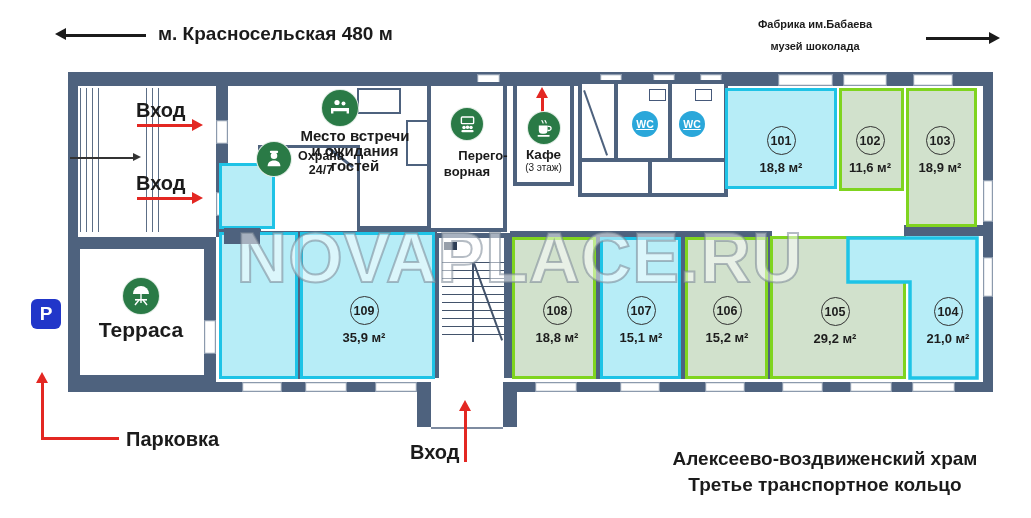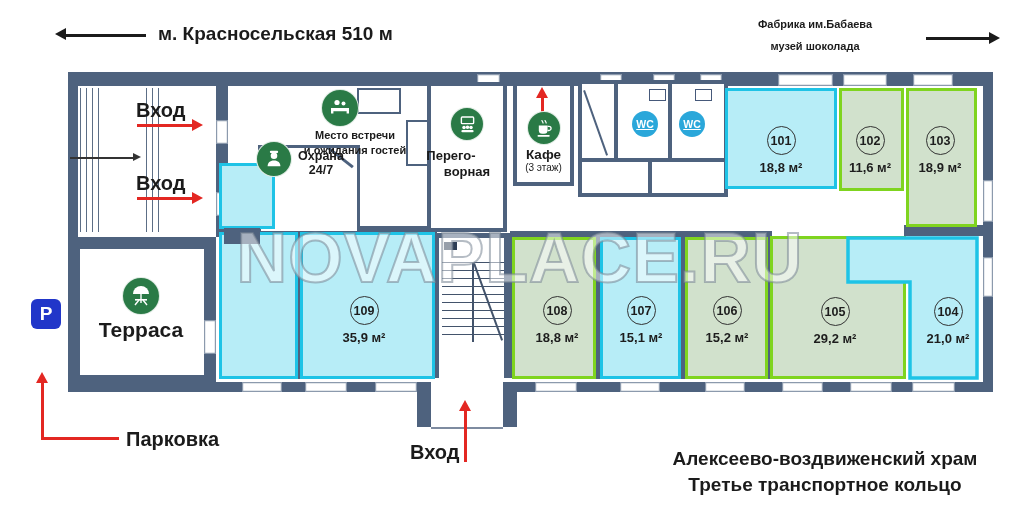--- a/index.html
+++ b/index.html
@@ -78,21 +78,21 @@
   #p-sign{left:31px;top:299px;width:30px;height:30px;background:var(--parking-blue);border-radius:6px;color:#fff;
      font-weight:bold;font-size:19px;display:flex;align-items:center;justify-content:center;z-index:25;position:absolute;}
 </style>
 </head>
 <body>
 
 <div id="page">
 
   <div class="line" style="left:66px;top:34px;width:80px;height:2.5px"></div>
   <div class="tri l-ink" style="left:55px;top:28px"></div>
-  <div class="b" style="left:158px;top:23px;font-size:19px">м. Красносельская 510 м</div>
+  <div class="b" style="left:158px;top:23px;font-size:19px">м. Красносельская 480 м</div>
   <div class="b ctr" style="left:715px;top:13px;width:200px;font-size:11px;line-height:22px">
     <span>Фабрика им.Бабаева</span><br>
     <span>музей шоколада</span>
   </div>
   <div class="line" style="left:926px;top:37px;width:64px;height:2.5px"></div>
   <div class="tri r-ink" style="left:989px;top:32px"></div>
 
   <div class="abs" id="building-wall"></div>
   <div class="abs" id="interior"></div>
 
@@ -136,21 +136,21 @@
 
   <div class="whitebox" id="sofa1"></div>
   <div class="whitebox" id="sofa2"></div>
   <div class="gicon" style="left:321px;top:89px;width:38px;height:38px">
     <svg width="24" height="24" viewBox="0 0 24 24">
       <circle cx="9" cy="6.5" r="2.6" fill="#fff"></circle>
       <circle cx="15.5" cy="7.5" r="2" fill="#fff"></circle>
       <path d="M3 12 h18 v5.5 h-2.4 v-2.2 H5.4 v2.2 H3 z" fill="#fff"></path>
     </svg>
   </div>
-  <div class="b ctr" style="left:288px;top:128px;width:134px;font-size:11px;line-height:15px">
+  <div class="b ctr" style="left:288px;top:128px;width:134px;font-size:15px;line-height:15px">
     <span>Место встречи</span><br>
     <span>и ожидания гостей</span>
   </div>
 
   <div class="whitebox" id="security-room"></div>
   <div class="abs" id="security-diag"></div>
   <div class="gicon" style="left:256px;top:141px;width:36px;height:36px">
     <svg width="22" height="22" viewBox="0 0 24 24">
       <rect x="7.5" y="3" width="9" height="2.4" rx="1" fill="#fff"></rect>
       <circle cx="12" cy="8.5" r="3.6" fill="#fff"></circle>
@@ -163,21 +163,21 @@
   <div class="whitebox" id="pereg-room"></div>
   <div class="gicon" style="left:450px;top:107px;width:34px;height:34px">
     <svg width="21" height="21" viewBox="0 0 24 24">
       <rect x="5" y="3.5" width="14" height="7.5" rx="1" fill="none" stroke="#fff" stroke-width="1.6"></rect>
       <circle cx="8" cy="15.5" r="2" fill="#fff"></circle>
         <circle cx="12" cy="15" r="2" fill="#fff"></circle>
         <circle cx="16" cy="15.5" r="2" fill="#fff"></circle>
       <rect x="5" y="18.3" width="14" height="2.6" rx="1.3" fill="#fff"></rect>
     </svg>
   </div>
-  <div class="b ctr" style="left:413px;top:148px;width:76px;font-size:13px">Перего-</div>
+  <div class="b ctr" style="left:445px;top:148px;width:76px;font-size:13px">Перего-</div>
   <div class="b ctr" style="left:429px;top:164px;width:76px;font-size:13px">ворная</div>
 
   <div class="whitebox" id="cafe-room"></div>
   <div class="rline" style="left:541px;top:96px;width:3px;height:22px"></div>
   <div class="tri u-red" style="left:536px;top:87px"></div>
   <div class="gicon" style="left:527px;top:111px;width:34px;height:34px">
     <svg width="21" height="21" viewBox="0 0 24 24">
       <path d="M5.5 8.5 h10 v5.5 a4 4 0 0 1 -4 4 h-2 a4 4 0 0 1 -4 -4 z" fill="#fff"></path>
       <path d="M15.5 9.5 h1.6 a2.4 2.4 0 0 1 0 4.8 h-1.6" fill="none" stroke="#fff" stroke-width="1.5"></path>
       <rect x="4" y="19.3" width="14" height="2" rx="1" fill="#fff"></rect>

